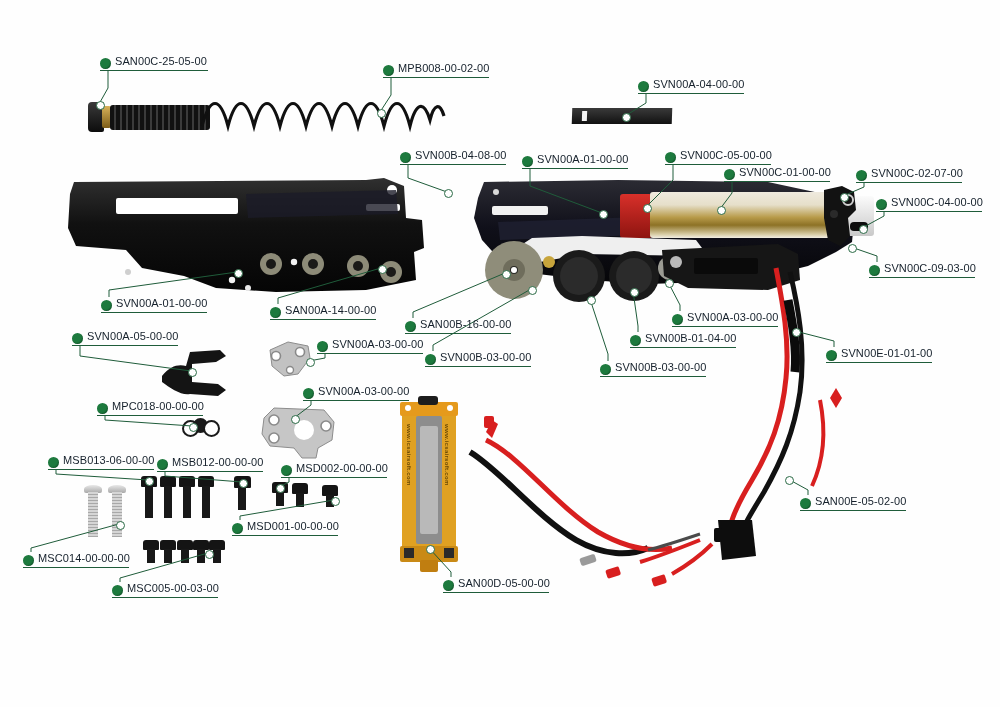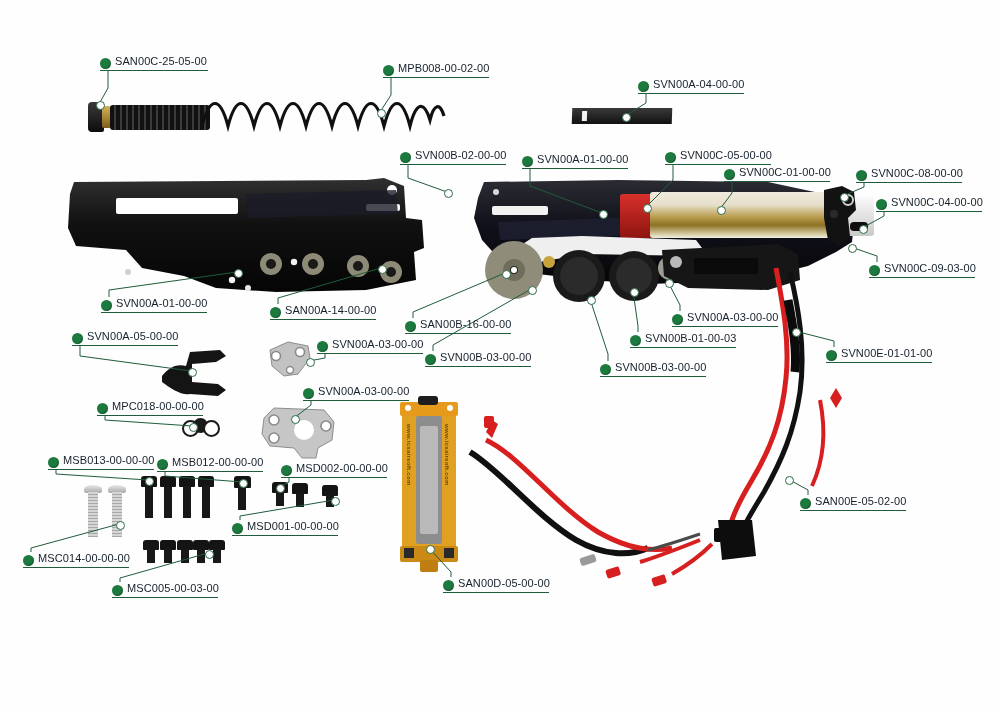--- a/index.html
+++ b/index.html
@@ -351,21 +351,21 @@
       </div>
       <div class="anchor" style="left: 377px; top: 109px;"></div>
       <div class="callout" style="left: 638px; top: 78px;">
         <span class="dot" style="background: rgb(29, 122, 62);"></span>
         <span class="txt">SVN00A-04-00-00</span>
         <span class="underline" style="width: 106px; background: rgb(31, 92, 58);"></span>
       </div>
       <div class="anchor" style="left: 622px; top: 113px;"></div>
       <div class="callout" style="left: 400px; top: 149px;">
         <span class="dot" style="background: rgb(29, 122, 62);"></span>
-        <span class="txt">SVN00B-02-00-00</span>
+        <span class="txt">SVN00B-04-08-00</span>
         <span class="underline" style="width: 106px; background: rgb(31, 92, 58);"></span>
       </div>
       <div class="anchor" style="left: 444px; top: 189px;"></div>
       <div class="callout" style="left: 522px; top: 153px;">
         <span class="dot" style="background: rgb(29, 122, 62);"></span>
         <span class="txt">SVN00A-01-00-00</span>
         <span class="underline" style="width: 106px; background: rgb(31, 92, 58);"></span>
       </div>
       <div class="anchor" style="left: 599px; top: 210px;"></div>
       <div class="callout" style="left: 665px; top: 149px;">
@@ -375,21 +375,21 @@
       </div>
       <div class="anchor" style="left: 643px; top: 204px;"></div>
       <div class="callout" style="left: 724px; top: 166px;">
         <span class="dot" style="background: rgb(29, 122, 62);"></span>
         <span class="txt">SVN00C-01-00-00</span>
         <span class="underline" style="width: 106px; background: rgb(31, 92, 58);"></span>
       </div>
       <div class="anchor" style="left: 717px; top: 206px;"></div>
       <div class="callout" style="left: 856px; top: 167px;">
         <span class="dot" style="background: rgb(29, 122, 62);"></span>
-        <span class="txt">SVN00C-08-00-00</span>
+        <span class="txt">SVN00C-02-07-00</span>
         <span class="underline" style="width: 106px; background: rgb(31, 92, 58);"></span>
       </div>
       <div class="anchor" style="left: 840px; top: 193px;"></div>
       <div class="callout" style="left: 876px; top: 196px;">
         <span class="dot" style="background: rgb(29, 122, 62);"></span>
         <span class="txt">SVN00C-04-00-00</span>
         <span class="underline" style="width: 106px; background: rgb(31, 92, 58);"></span>
       </div>
       <div class="anchor" style="left: 859px; top: 225px;"></div>
       <div class="callout" style="left: 869px; top: 262px;">
@@ -423,21 +423,21 @@
       </div>
       <div class="anchor" style="left: 528px; top: 286px;"></div>
       <div class="callout" style="left: 600px; top: 361px;">
         <span class="dot" style="background: rgb(29, 122, 62);"></span>
         <span class="txt">SVN00B-03-00-00</span>
         <span class="underline" style="width: 106px; background: rgb(31, 92, 58);"></span>
       </div>
       <div class="anchor" style="left: 587px; top: 296px;"></div>
       <div class="callout" style="left: 630px; top: 332px;">
         <span class="dot" style="background: rgb(29, 122, 62);"></span>
-        <span class="txt">SVN00B-01-00-03</span>
+        <span class="txt">SVN00B-01-04-00</span>
         <span class="underline" style="width: 106px; background: rgb(31, 92, 58);"></span>
       </div>
       <div class="anchor" style="left: 630px; top: 288px;"></div>
       <div class="callout" style="left: 672px; top: 311px;">
         <span class="dot" style="background: rgb(29, 122, 62);"></span>
         <span class="txt">SVN00A-03-00-00</span>
         <span class="underline" style="width: 106px; background: rgb(31, 92, 58);"></span>
       </div>
       <div class="anchor" style="left: 665px; top: 279px;"></div>
       <div class="callout" style="left: 826px; top: 347px;">
@@ -465,21 +465,21 @@
       </div>
       <div class="anchor" style="left: 291px; top: 415px;"></div>
       <div class="callout" style="left: 97px; top: 400px;">
         <span class="dot" style="background: rgb(29, 122, 62);"></span>
         <span class="txt">MPC018-00-00-00</span>
         <span class="underline" style="width: 106px; background: rgb(31, 92, 58);"></span>
       </div>
       <div class="anchor" style="left: 189px; top: 423px;"></div>
       <div class="callout" style="left: 48px; top: 454px;">
         <span class="dot" style="background: rgb(29, 122, 62);"></span>
-        <span class="txt">MSB013-00-00-00</span>
+        <span class="txt">MSB013-06-00-00</span>
         <span class="underline" style="width: 106px; background: rgb(31, 92, 58);"></span>
       </div>
       <div class="anchor" style="left: 145px; top: 477px;"></div>
       <div class="callout" style="left: 157px; top: 456px;">
         <span class="dot" style="background: rgb(29, 122, 62);"></span>
         <span class="txt">MSB012-00-00-00</span>
         <span class="underline" style="width: 106px; background: rgb(31, 92, 58);"></span>
       </div>
       <div class="anchor" style="left: 239px; top: 479px;"></div>
       <div class="callout" style="left: 281px; top: 462px;">

